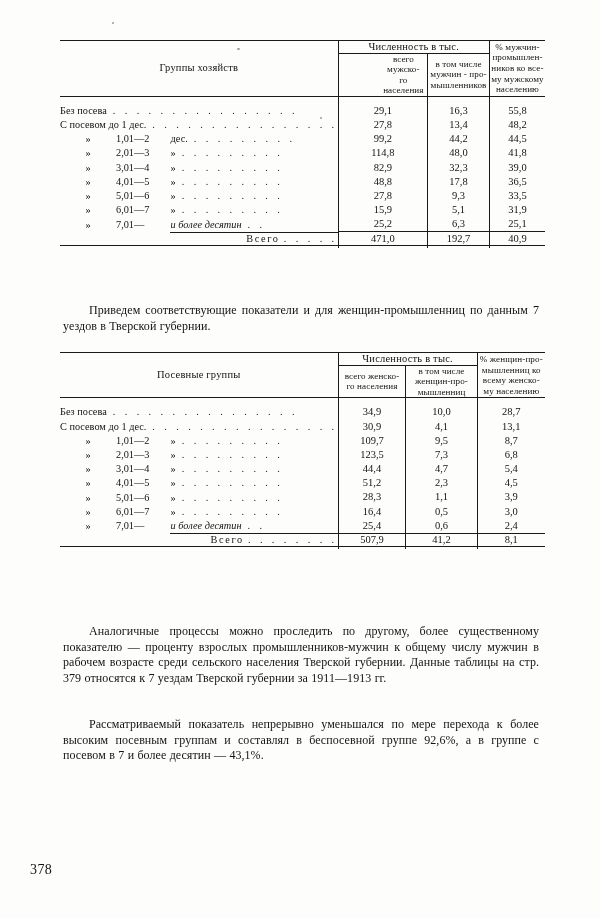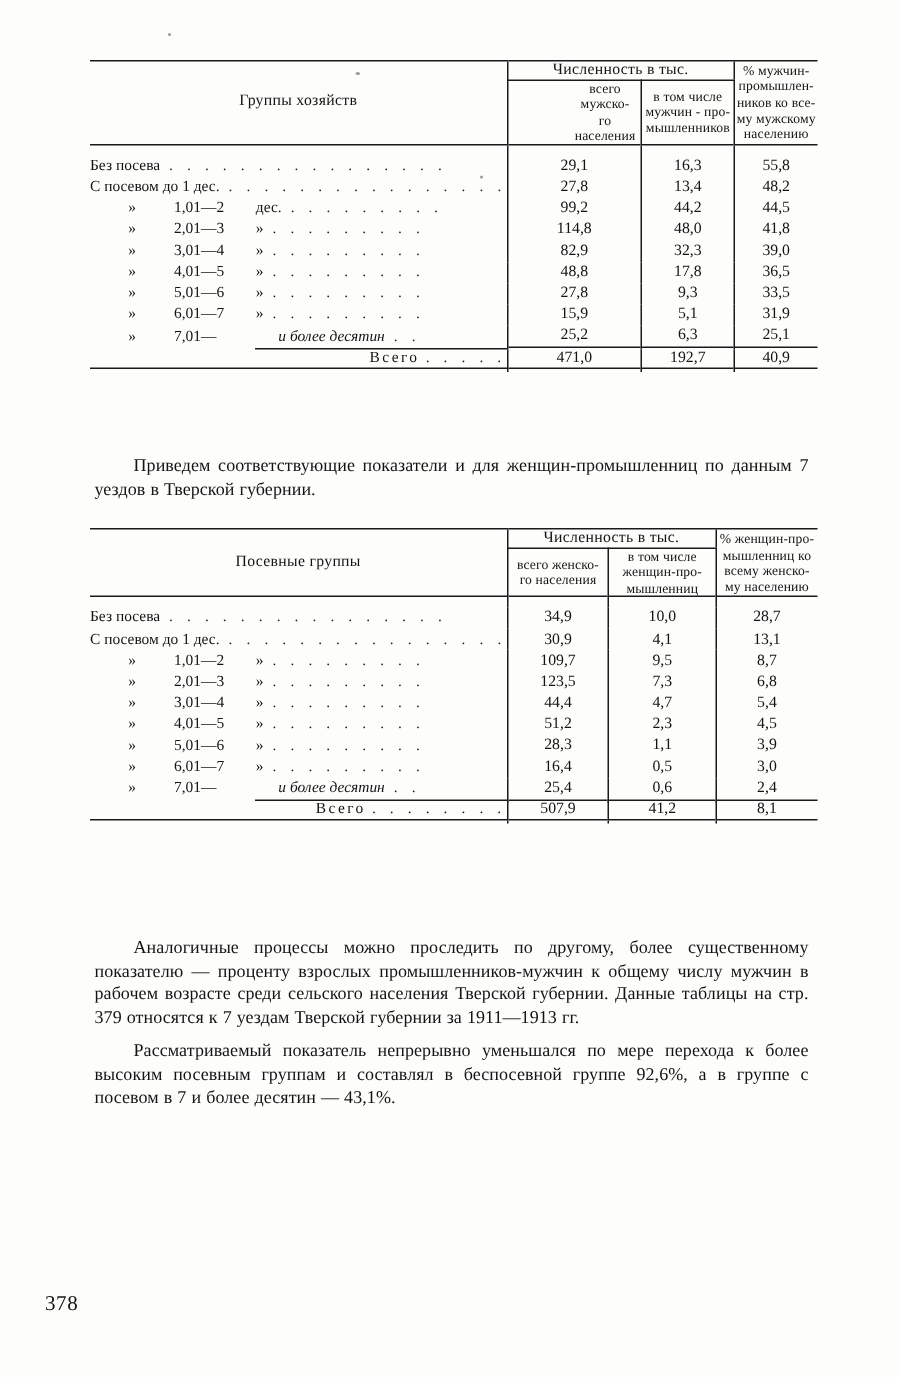--- a/index.html
+++ b/index.html
@@ -101,21 +101,21 @@
     border-left: 1.3px solid #1a1a1a;
     padding: 7px 2px;
   }
   .tot-sep td { height: 0; padding: 0; }
   .tot-sep td.barnum { border-top: 1.1px solid #1a1a1a; border-left: 1.3px solid #1a1a1a; }
 
   
   .lbl-grid { display: flex; align-items: baseline; width: 100%; }
   .lbl-mark { width: 56px; text-align: center; flex: 0 0 56px; }
   .lbl-name { white-space: nowrap; }
-  .lbl-name.ital { font-style: italic; margin-left: 15px; }
+  .lbl-name.ital { font-style: italic; }
   .leaders {
     flex: 1 1 auto;
     overflow: hidden;
     white-space: nowrap;
     letter-spacing: 3.4px;
     padding-left: 6px;
     font-size: 10.3px;
     color: #1a1a1a;
   }
   .lbl-range { display: inline-block; min-width: 52px; }
@@ -488,18 +488,18 @@
           <td class="rule-thin" style="height:2px;"></td>
           <td class="rule-thin" style="height:2px;border-left:1.3px solid #1a1a1a;"></td>
           <td class="rule-thin" style="height:2px;border-left:1.3px solid #1a1a1a;"></td>
           <td class="rule-thin" style="height:2px;border-left:1.3px solid #1a1a1a;"></td>
         </tr>
       </tbody>
   </table>
 
   <div class="para" style="top:624px;">Аналогичные процессы можно проследить по другому, более существенному показателю — проценту взрослых промышленников-мужчин к общему числу мужчин в рабочем возрасте среди сельского населения Тверской губернии. Данные таблицы на стр. 379 относятся к 7 уездам Тверской губернии за 1911—1913 гг.</div>
 
-  <div class="para" style="top:693px;">Рассматриваемый показатель непрерывно уменьшался по мере перехода к более высоким посевным группам и составлял в беспосевной группе 92,6%, а в группе с посевом в 7 и более десятин — 43,1%.</div>
+  <div class="para" style="top:717px;">Рассматриваемый показатель непрерывно уменьшался по мере перехода к более высоким посевным группам и составлял в беспосевной группе 92,6%, а в группе с посевом в 7 и более десятин — 43,1%.</div>
 
 
   <div class="folio">378</div>
 
 </div>
 
 </body></html>

